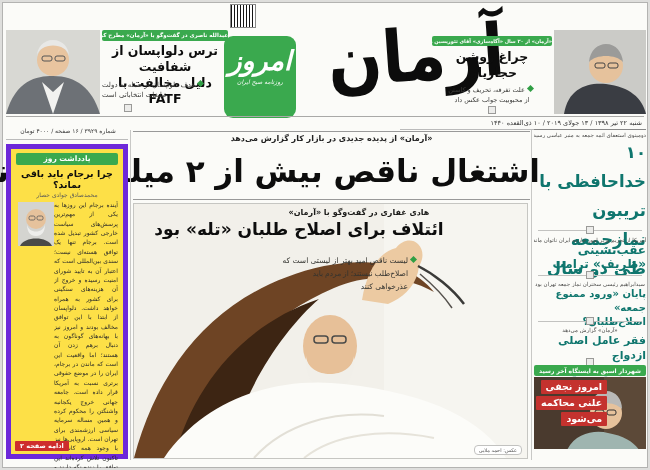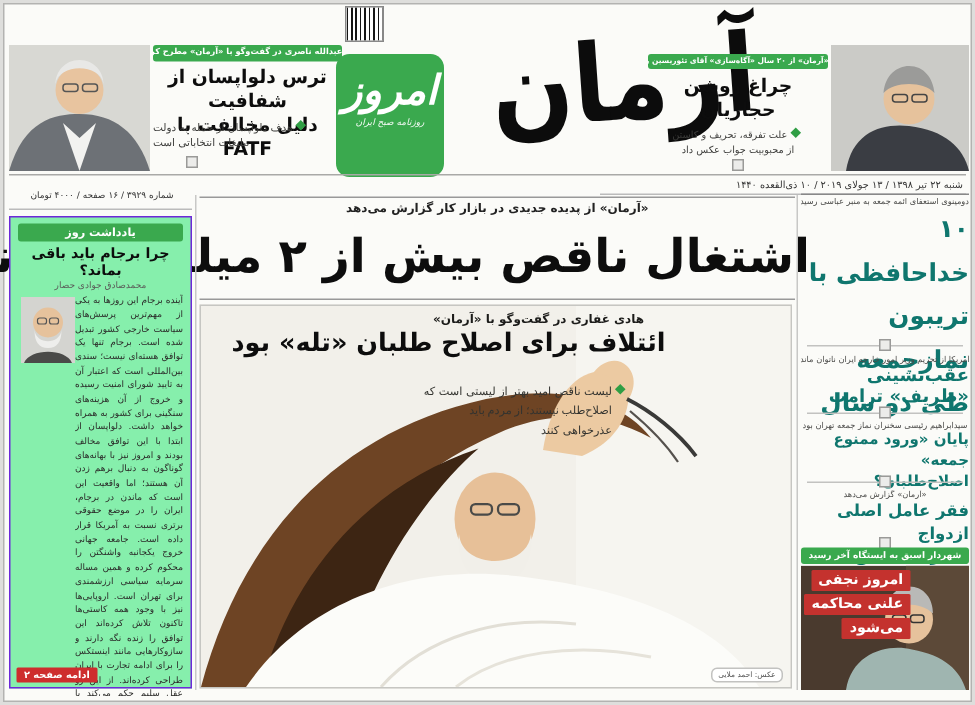--- a/index.html
+++ b/index.html
@@ -21,21 +21,21 @@
                line-height:104px;text-align:center;overflow:visible;white-space:nowrap;}
   .badge{background:#3aa94e;border-radius:9px;color:#fff;text-align:center;}
   .badge .b1{font-size:27px;font-weight:bold;line-height:34px;margin-top:8px;}
   .badge .b2{font-size:6px;line-height:8px;opacity:.95;}
   .barcode{background:repeating-linear-gradient(90deg,#151515 0 1px,#fff 1px 3px);border:1px solid #888;}
   
   .sb-kick{font-size:5.5px;color:#4c4c4a;text-align:center;white-space:nowrap;overflow:hidden;}
   .sb-head{text-align:right;font-weight:bold;color:#0f766e;}
   .redbox{display:table;background:#c4322e;color:#fff;font-weight:bold;font-size:9.5px;
           padding:1px 5px 2px 5px;margin-bottom:2px;border-radius:1px;}
-  .note-box{border:1px solid #6d28d9;background:#86efac;}
+  .note-box{border:5px solid #6d28d9;background:#fde047;}
   .note-body{font-size:6px;line-height:1.56;text-align:justify;color:#2a2a28;overflow:hidden;}
   .red-tag{background:#ce2d2d;color:#fff;font-size:6.5px;font-weight:bold;padding:1px 5px;border-radius:1px;}
   .credit-pill{background:#ffffff;border:1px solid #c2c2c0;border-radius:4px;font-size:5px;color:#555;padding:0 4px;line-height:8px;}
 </style>
 </head>
 <body>
 
 <div class="page rtl">
   <div class="paper"></div>
 
@@ -188,21 +188,21 @@
       <div class="sb-kick">«آرمان» گزارش می‌دهد</div>
       <div class="sb-head rtl" style="font-size:11px;line-height:15px;">
         <div>فقر عامل اصلی ازدواج</div>
         <div>با مردان مسن</div>
       </div>
     </div>
     <div class="pgsq" style="left:52px;top:229px;"></div>
 
     <div class="abs" style="left:0;top:236px;width:112px;height:95px;">
       <div class="kickbar" style="height:11px;font-size:6px;line-height:11px;">شهردار اسبق به ایستگاه آخر رسید</div>
-      <div class="abs" style="left:0;top:12px;width:112px;height:83px;overflow:hidden;">
+      <div class="abs" style="left:0;top:12px;width:112px;height:72px;overflow:hidden;">
         <svg width="112" height="83">
           <rect width="112" height="83" fill="#4a3a2e"></rect>
           <rect x="70" width="42" height="83" fill="#5c4938"></rect>
           <path d="M30 83 C34 58 58 52 74 56 C96 60 106 70 110 83 Z" fill="#9fb5b0"></path>
           <circle cx="72" cy="36" r="16" fill="#e6c29c"></circle>
           <path d="M56 32 C57 20 65 14 72 14 C82 14 88 22 88 32 C80 24 62 24 56 32 Z" fill="#b9b9b7"></path>
           <rect x="61" y="33" width="9" height="5" rx="2" fill="none" stroke="#333" stroke-width="1"></rect>
           <rect x="73" y="33" width="9" height="5" rx="2" fill="none" stroke="#333" stroke-width="1"></rect>
         </svg>
         <div class="abs rtl" style="left:2px;top:3px;">

